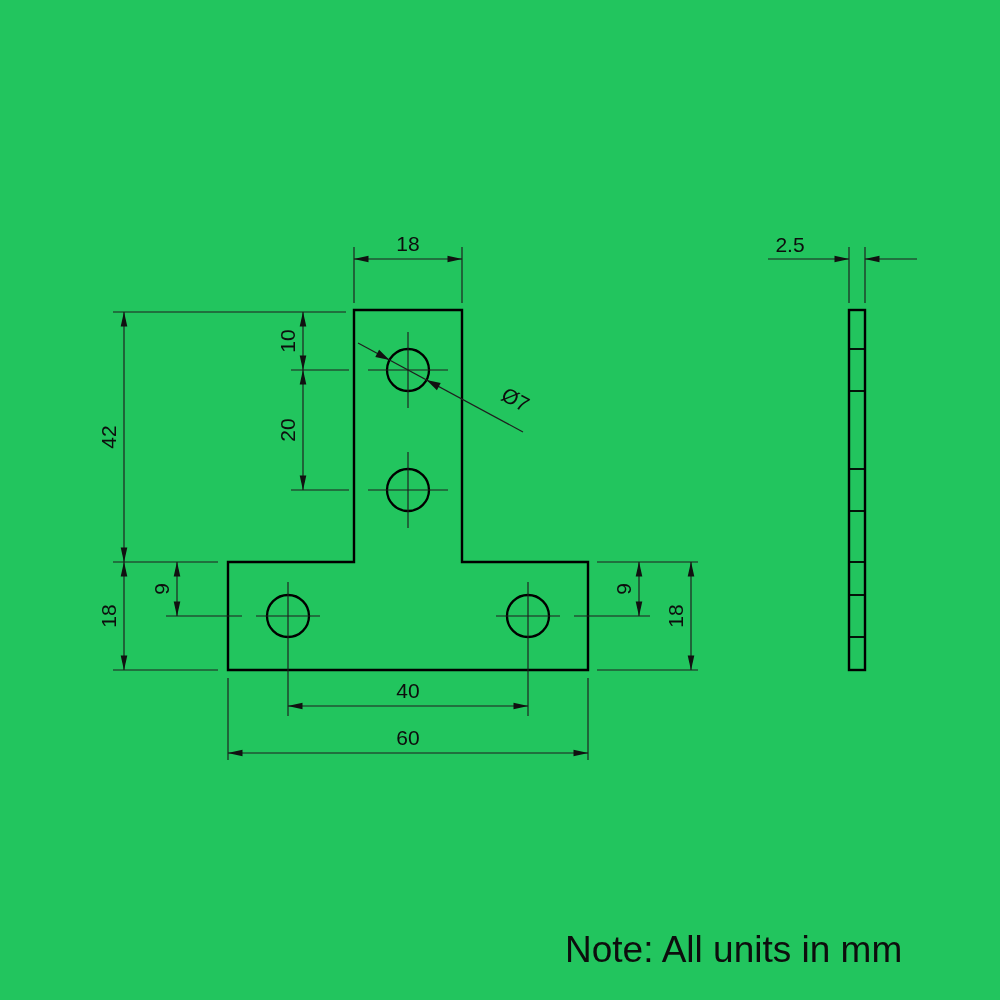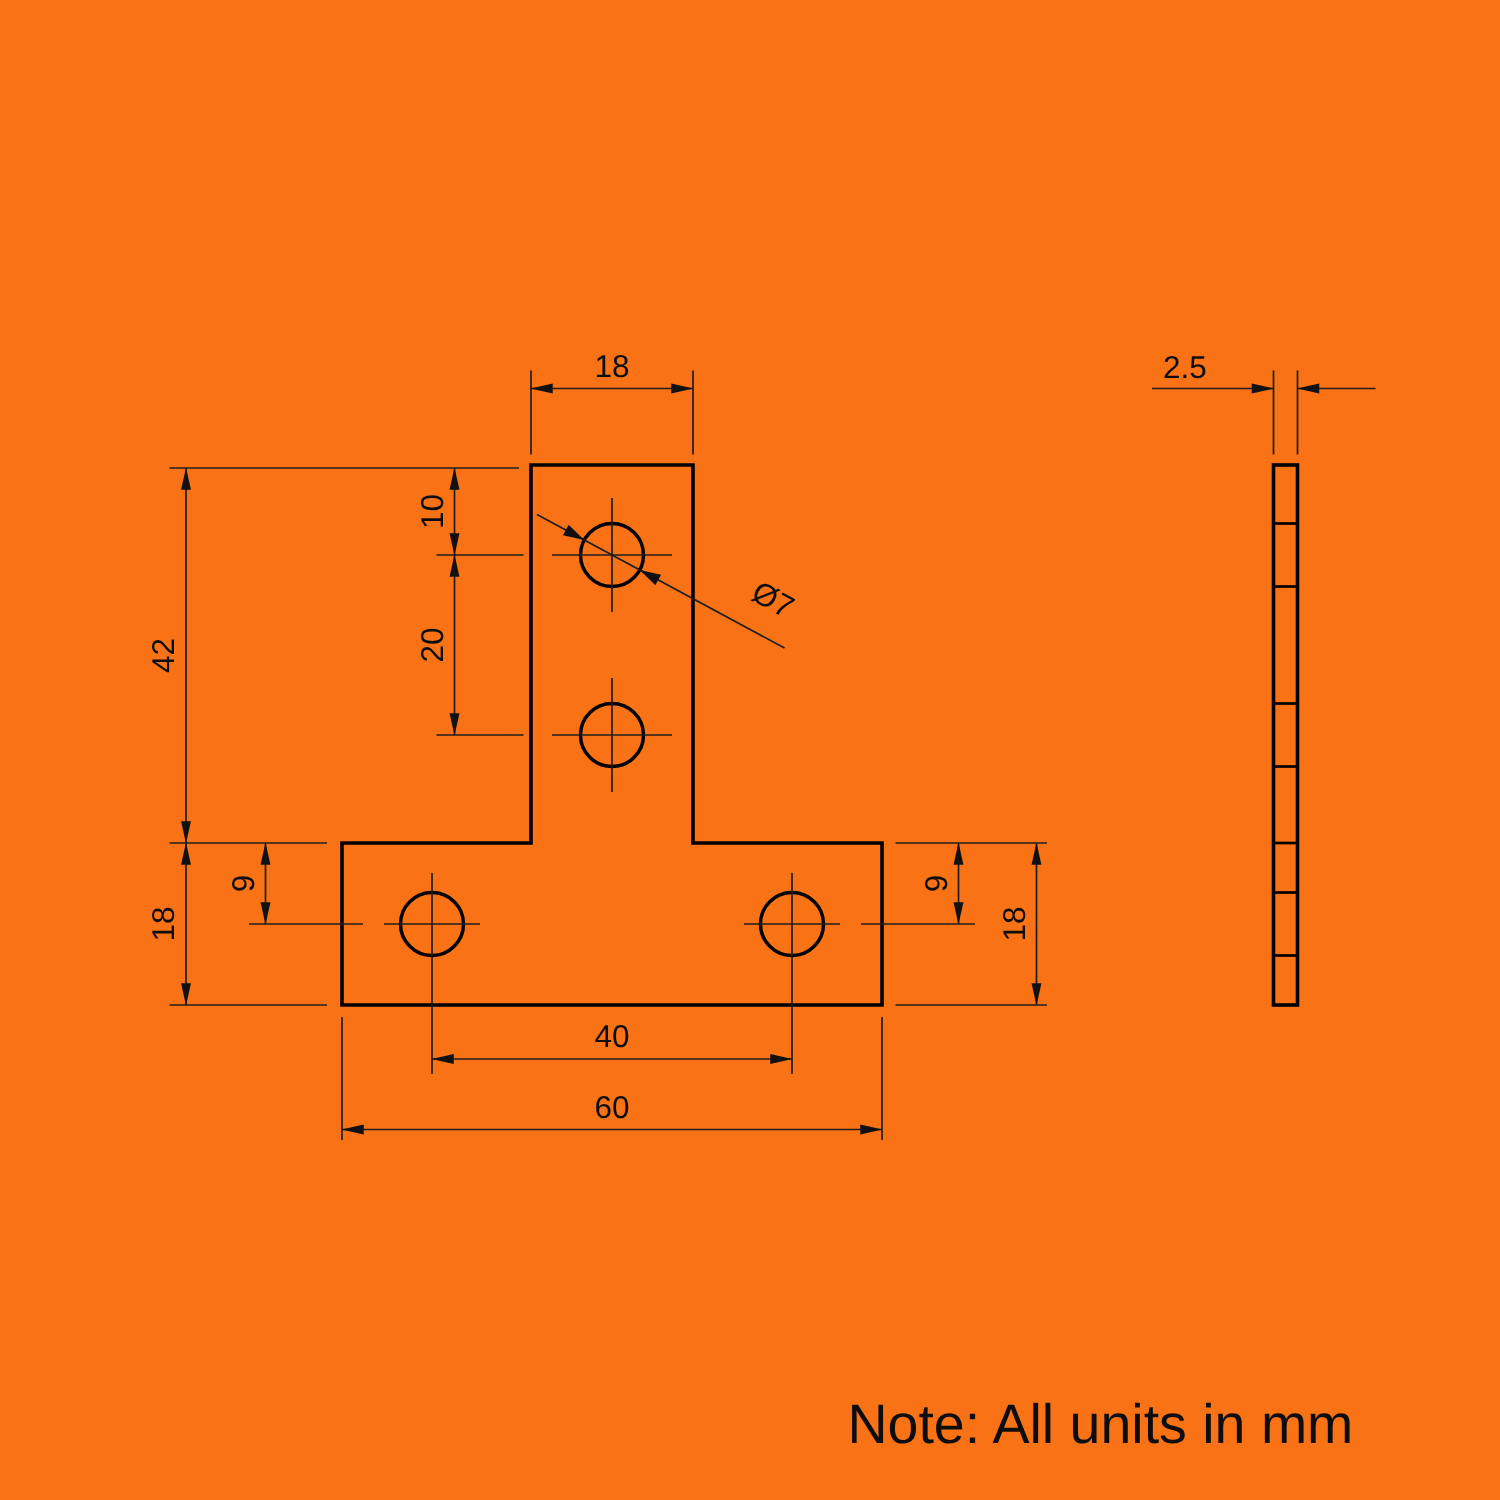--- a/index.html
+++ b/index.html
@@ -7,21 +7,21 @@
     padding: 0;
     background: #ffffff;
     width: 1000px;
     height: 1000px;
     overflow: hidden;
   }
   .stage {
     position: relative;
     width: 1000px;
     height: 1000px;
-    background: #f97316;
+    background: #22c55e;
   }
   svg { display: block; }
   
   .outline {
     fill: none;
     stroke: #000000;
     stroke-width: 2.4;
     stroke-linejoin: miter;
   }
   .hole {

